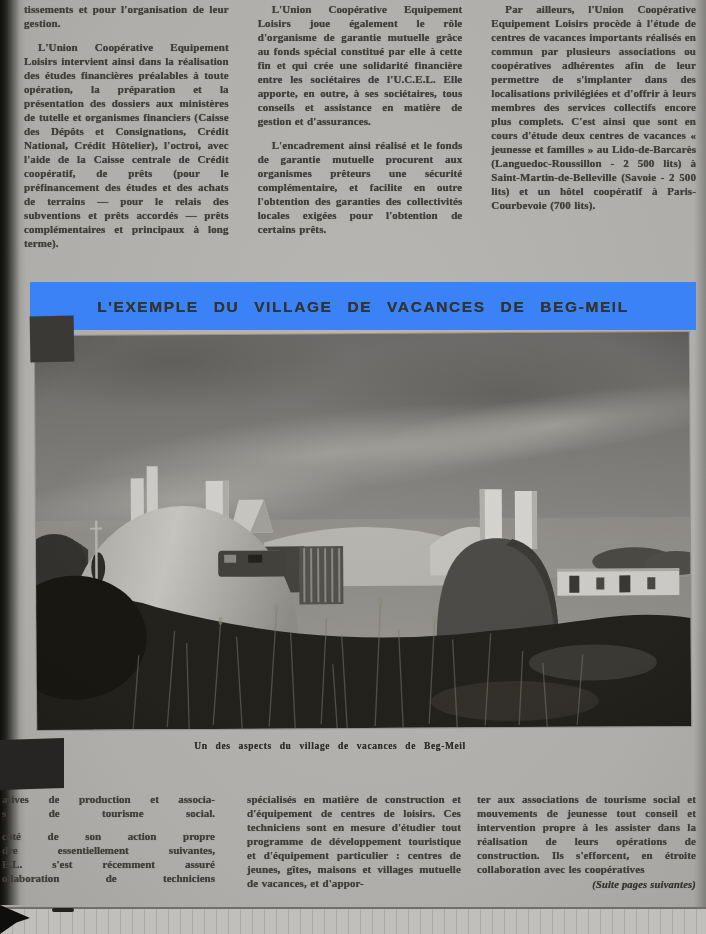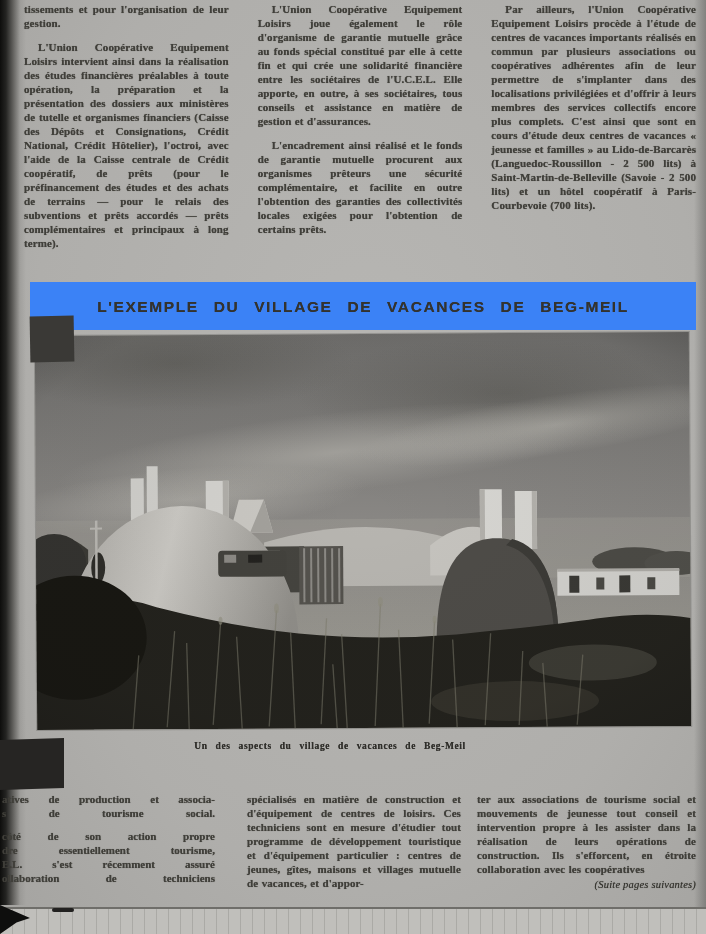--- a/index.html
+++ b/index.html
@@ -45,21 +45,21 @@
   .bottom{position:absolute;left:0;top:792px;width:706px;}
   .bcol{position:absolute;color:#403f3a;font-size:11px;line-height:14px;font-weight:700;
     text-shadow:0 0 .7px rgba(58,57,50,.85);}
   .bcol p{margin:0;text-align:justify;letter-spacing:.1px;word-spacing:.6px;}
   .bcol-left{left:2px;width:213px;}
   .bcol-mid{left:247px;width:214px;}
   .bcol-right{left:477px;width:219px;}
   .cutline{text-align:justify;text-align-last:justify;}
   .cutline.heading{font-weight:700;}
   .bspace{height:9px;}
-  .continuation{margin-top:2px;text-align:right;font-size:10.5px;font-weight:400;font-style:italic;
+  .continuation{margin-top:2px;text-align:right;font-size:10.5px;font-weight:700;font-style:italic;
     letter-spacing:.2px;color:#35342f;}
 </style>
 </head>
 <body>
 
 <div class="binding-strip"></div>
 <div class="right-edge"></div>
 
 <div class="toptext">
   <div class="col">
@@ -221,21 +221,21 @@
 
 <div class="caption">Un des aspects du village de vacances de Beg-Meil</div>
 
 <div class="ink-blob"></div>
 <div class="bottom">
   <div class="bcol bcol-left">
     <div class="cutline heading">atives de production et associa-</div>
     <div class="cutline heading">s de tourisme social.</div>
     <div class="bspace"></div>
     <div class="cutline">côté de son action propre</div>
-    <div class="cutline">dre essentiellement tourisme,</div>
+    <div class="cutline">dre essentiellement suivantes,</div>
     <div class="cutline">E.L. s'est récemment assuré</div>
     <div class="cutline">ollaboration de techniciens</div>
   </div>
   <div class="bcol bcol-mid">
     <p>spécialisés en matière de construction et d'équipement de centres de loisirs. Ces techniciens sont en mesure d'étudier tout programme de développement touristique et d'équipement particulier : centres de jeunes, gîtes, maisons et villages mutuelle de vacances, et d'appor-</p>
   </div>
   <div class="bcol bcol-right">
     <p>ter aux associations de tourisme social et mouvements de jeunesse tout conseil et intervention propre à les assister dans la réalisation de leurs opérations de construction. Ils s'efforcent, en étroite collaboration avec les coopératives</p>
     <div class="continuation">(Suite pages suivantes)</div>
   </div>

